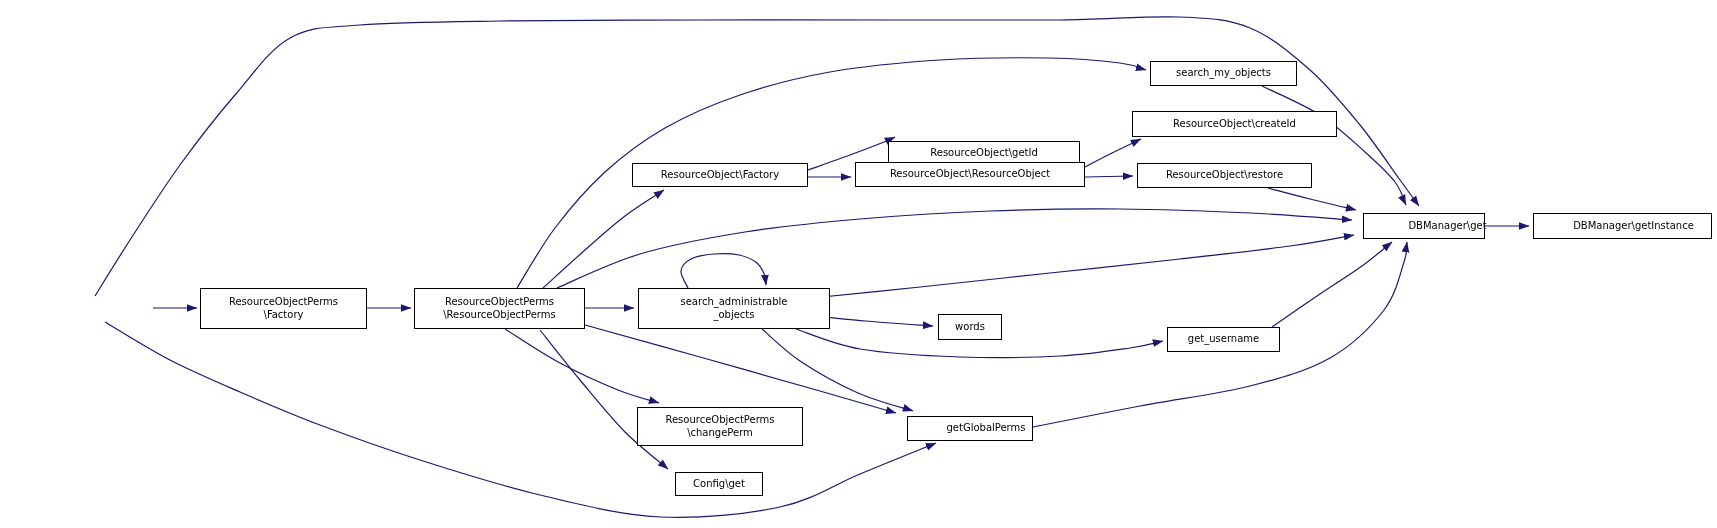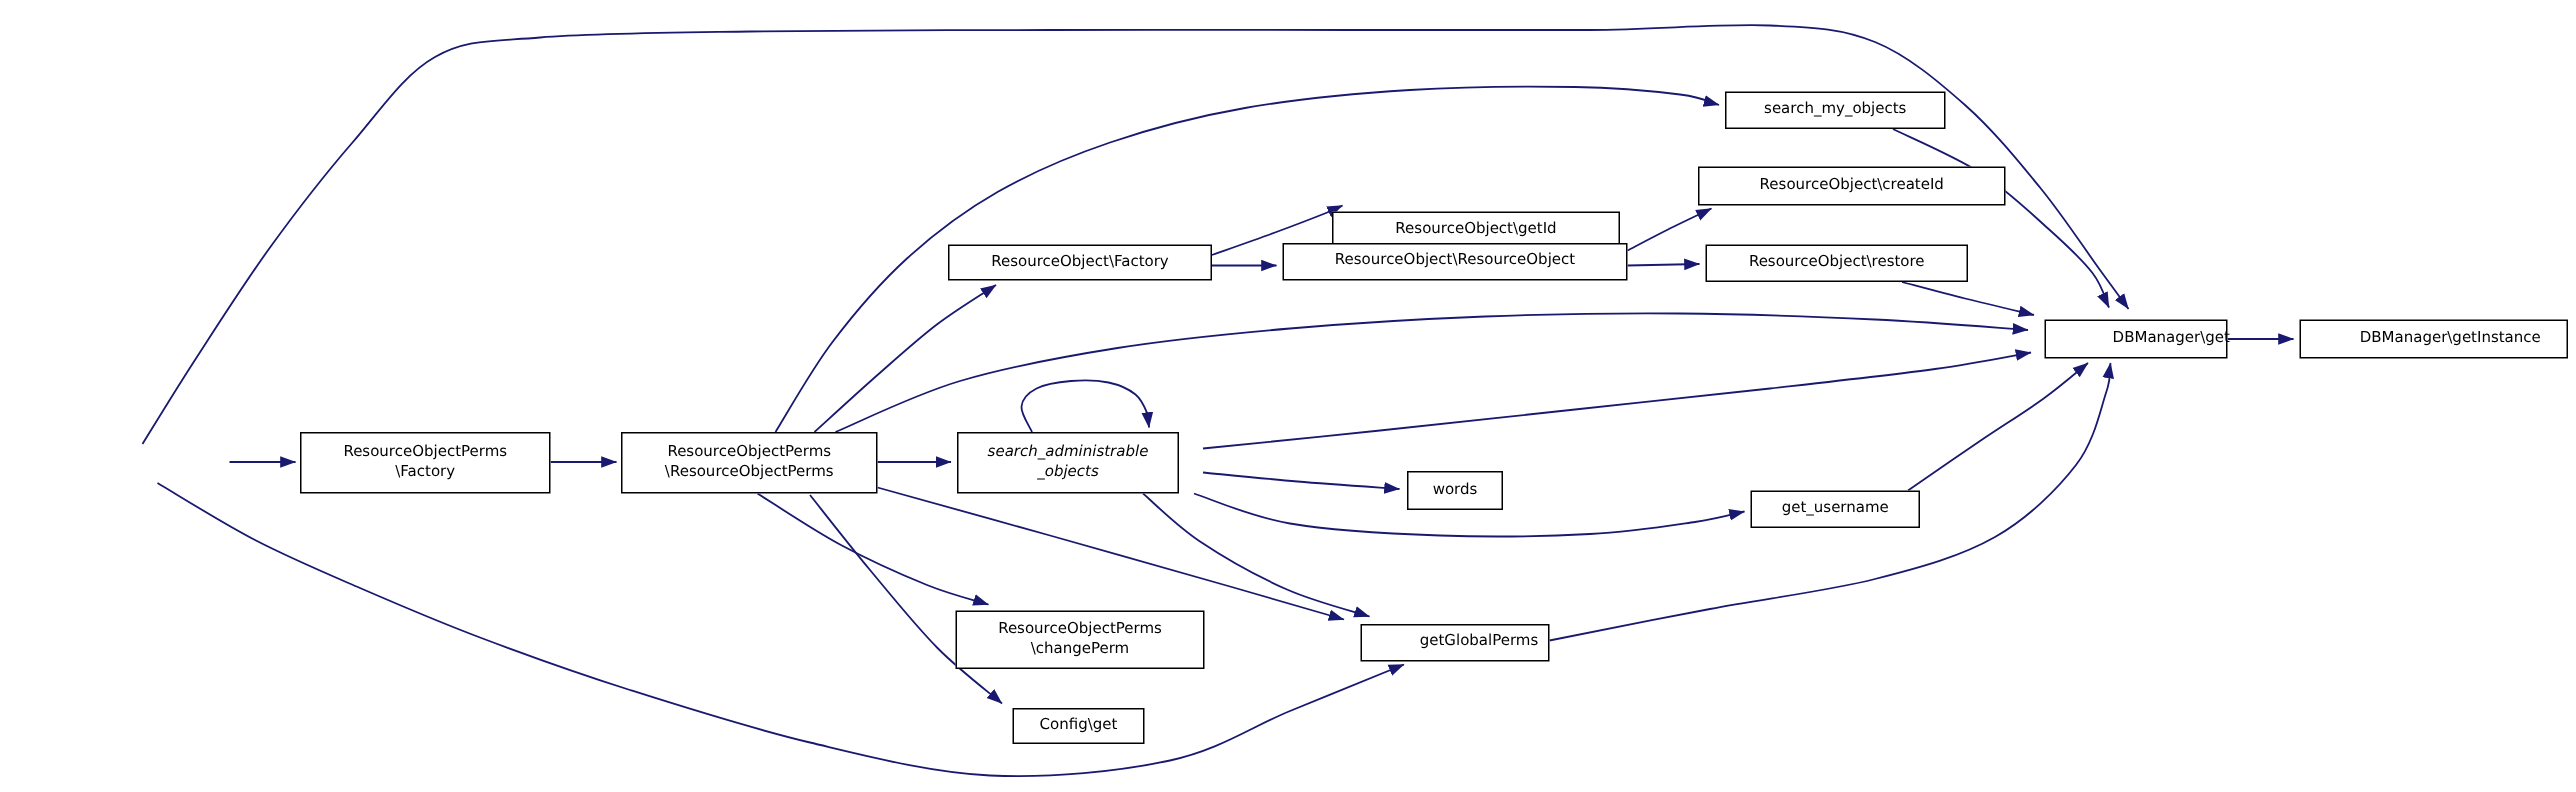--- a/index.html
+++ b/index.html
@@ -63,21 +63,21 @@
       <path d="M762,329C768.3333333333334,334.3333333333333 784,350.3333333333333 800,361C816,371.6666666666667 839.1666666666666,384.6666666666667 858,393C876.8333333333334,401.3333333333333 903.8333333333334,408 913,411" class="edge" marker-end="url(#arrowhead)"></path>
       <path d="M1272,327C1280,321.5 1305,304.1666666666667 1320,294C1335,283.8333333333333 1350,274.6666666666667 1362,266C1374,257.3333333333333 1387,246 1392,242" class="edge" marker-end="url(#arrowhead)"></path>
       <path d="M1033,427C1050.8333333333333,423.5 1103.8333333333333,412.8333333333333 1140,406C1176.1666666666667,399.1666666666667 1218.3333333333333,394 1250,386C1281.6666666666667,378 1307.6666666666667,370.6666666666667 1330,358C1352.3333333333333,345.3333333333333 1371.6666666666667,326 1384,310C1396.3333333333333,294 1400.1666666666667,273.3333333333333 1404,262C1407.8333333333333,250.66666666666666 1406.5,245.33333333333334 1407,242" class="edge" marker-end="url(#arrowhead)"></path>
       <path d="M1485,226 L1529,226" class="edge" marker-end="url(#arrowhead)"></path>
     </svg>
 
   <div class="node" style="left: 200px; top: 288px; width: 167px; height: 41px;">ResourceObjectPerms
 \Factory</div>
   <div class="node" style="left: 414px; top: 288px; width: 171px; height: 41px;">ResourceObjectPerms
 \ResourceObjectPerms</div>
-  <div class="node" style="left: 638px; top: 288px; width: 148px; height: 41px; font-style: italic;">search_administrable
+  <div class="node" style="left: 638px; top: 288px; width: 192px; height: 41px;">search_administrable
 _objects</div>
   <div class="node" style="left: 632px; top: 163px; width: 176px; height: 24px; text-align: center;">ResourceObject\Factory</div>
   <div class="node" style="left: 888px; top: 96px; width: 192px; height: 25px; margin-top: 45px;">ResourceObject\getId</div>
   <div class="node" style="left: 855px; top: 162px; width: 230px; height: 25px;">ResourceObject\ResourceObject</div>
   <div class="node" style="left: 1132px; top: 111px; width: 205px; height: 26px;">ResourceObject\createId</div>
   <div class="node" style="left: 1137px; top: 163px; width: 175px; height: 25px;">ResourceObject\restore</div>
   <div class="node" style="left: 1150px; top: 61px; width: 147px; height: 25px;">search_my_objects</div>
   <div class="node" style="left: 1363px; top: 213px; width: 122px; height: 26px; padding-left: 47px;">DBManager\get</div>
   <div class="node" style="left: 1533px; top: 213px; width: 179px; height: 26px; padding-left: 22px;">DBManager\getInstance</div>
   <div class="node" style="left: 938px; top: 314px; width: 64px; height: 26px;">words</div>

